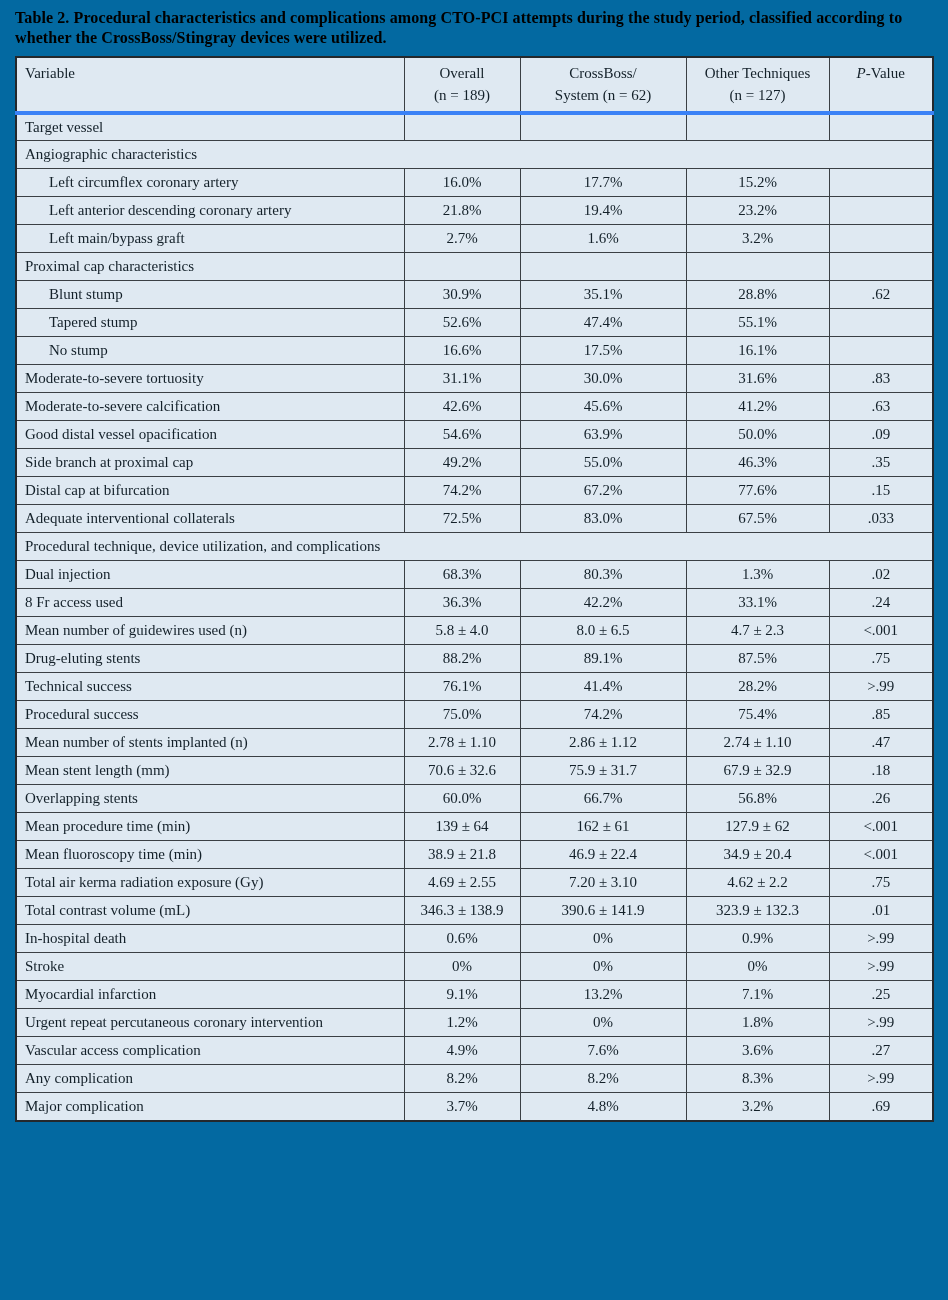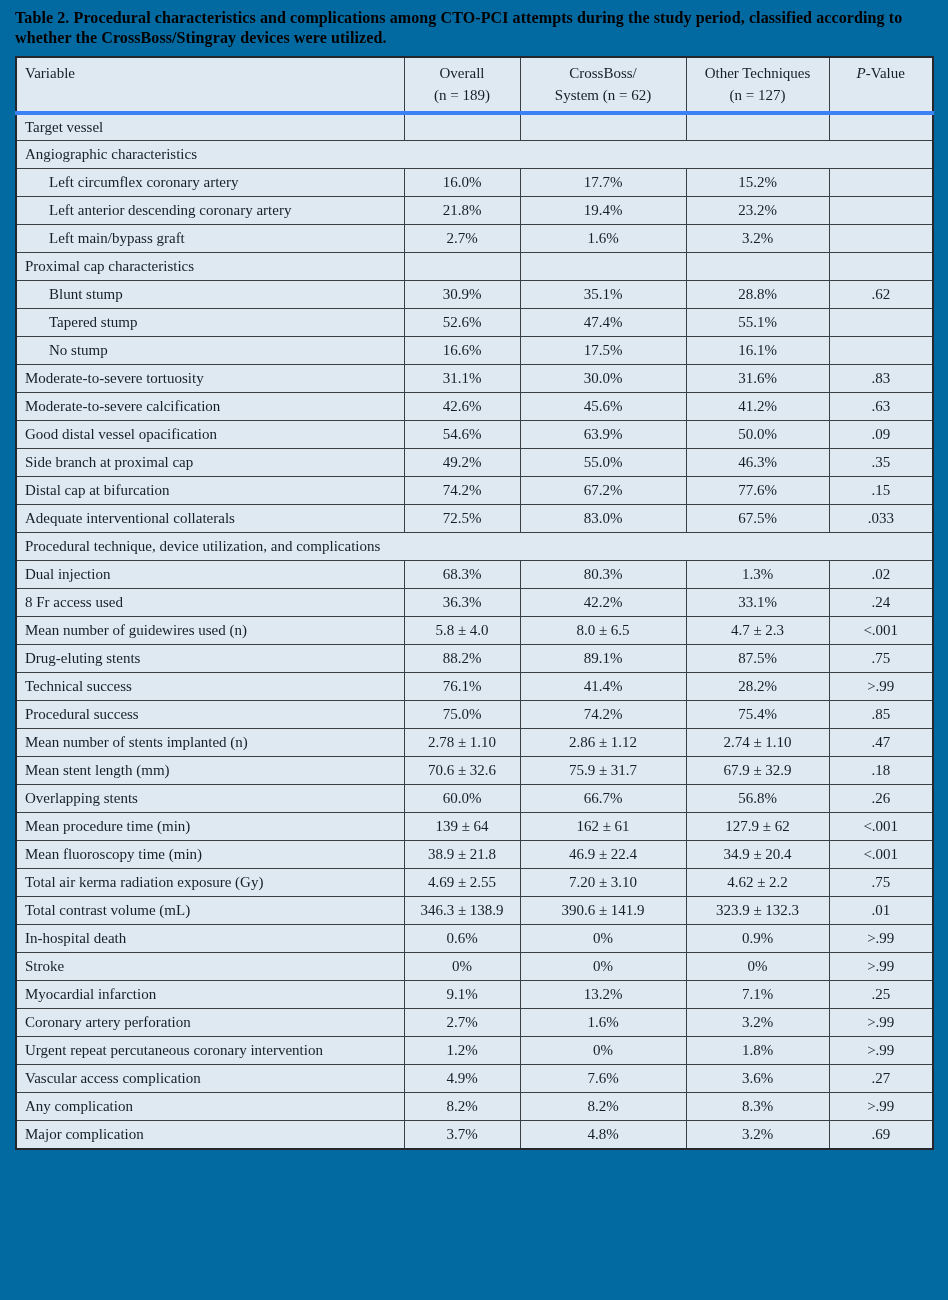--- a/index.html
+++ b/index.html
@@ -315,27 +315,20 @@
           <td class="val-cell">&gt;.99</td>
         </tr>
         <tr>
           <td class="var-cell">Myocardial infarction</td>
           <td class="val-cell">9.1%</td>
           <td class="val-cell">13.2%</td>
           <td class="val-cell">7.1%</td>
           <td class="val-cell">.25</td>
         </tr>
         <tr>
-          <td class="var-cell">Coronary artery perforation</td>
-          <td class="val-cell">2.7%</td>
-          <td class="val-cell">1.6%</td>
-          <td class="val-cell">3.2%</td>
-          <td class="val-cell">&gt;.99</td>
-        </tr>
-        <tr>
           <td class="var-cell">Urgent repeat percutaneous coronary intervention</td>
           <td class="val-cell">1.2%</td>
           <td class="val-cell">0%</td>
           <td class="val-cell">1.8%</td>
           <td class="val-cell">&gt;.99</td>
         </tr>
         <tr>
           <td class="var-cell">Vascular access complication</td>
           <td class="val-cell">4.9%</td>
           <td class="val-cell">7.6%</td>

